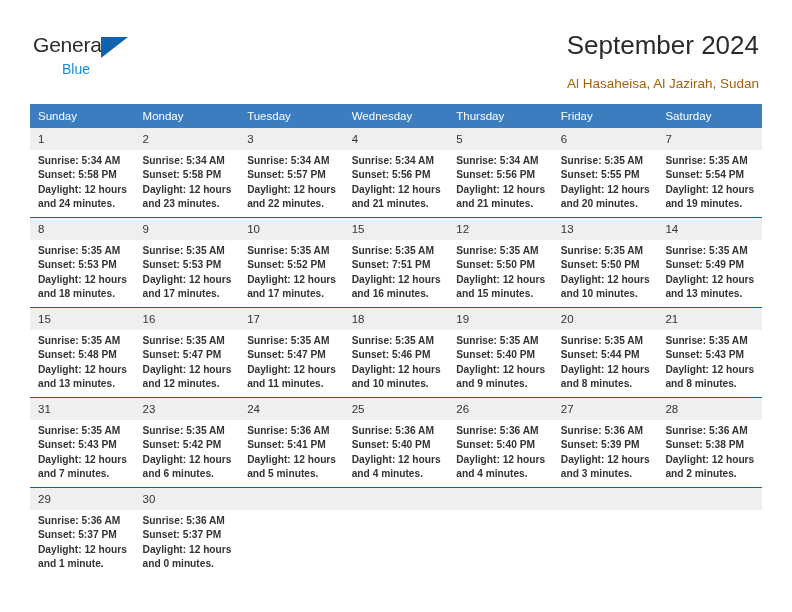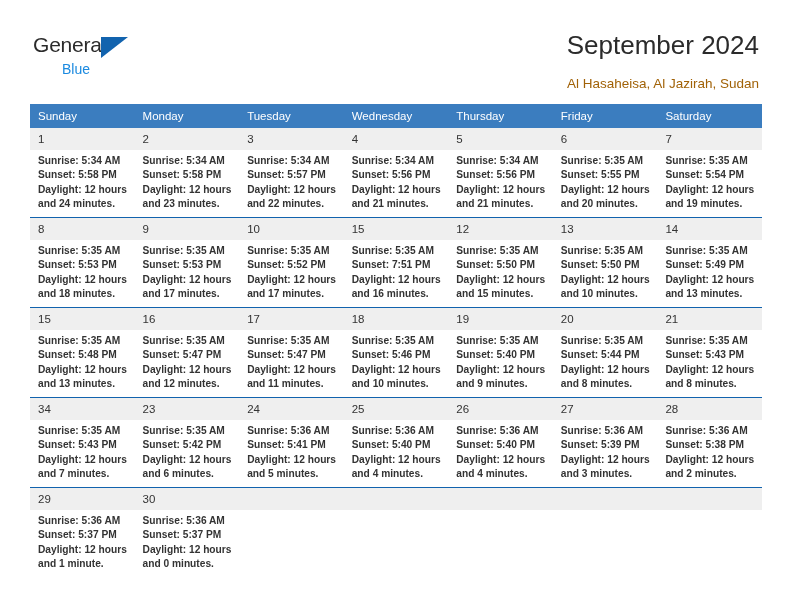--- a/index.html
+++ b/index.html
@@ -399,21 +399,21 @@
                 <div>Sunset: 5:43 PM</div>
                 <div class="daylight">Daylight: 12 hours and 8 minutes.</div>
               </div>
             </div>
           </td>
       </tr>
 
       <tr class="week-row">
         <td>
             <div class="cell-inner">
-              <span class="daynum">34</span>
+              <span class="daynum">31</span>
               <div class="info">
                 <div>Sunrise: 5:35 AM</div>
                 <div>Sunset: 5:43 PM</div>
                 <div class="daylight">Daylight: 12 hours and 7 minutes.</div>
               </div>
             </div>
           </td>
         <td>
             <div class="cell-inner">
               <span class="daynum">23</span>

